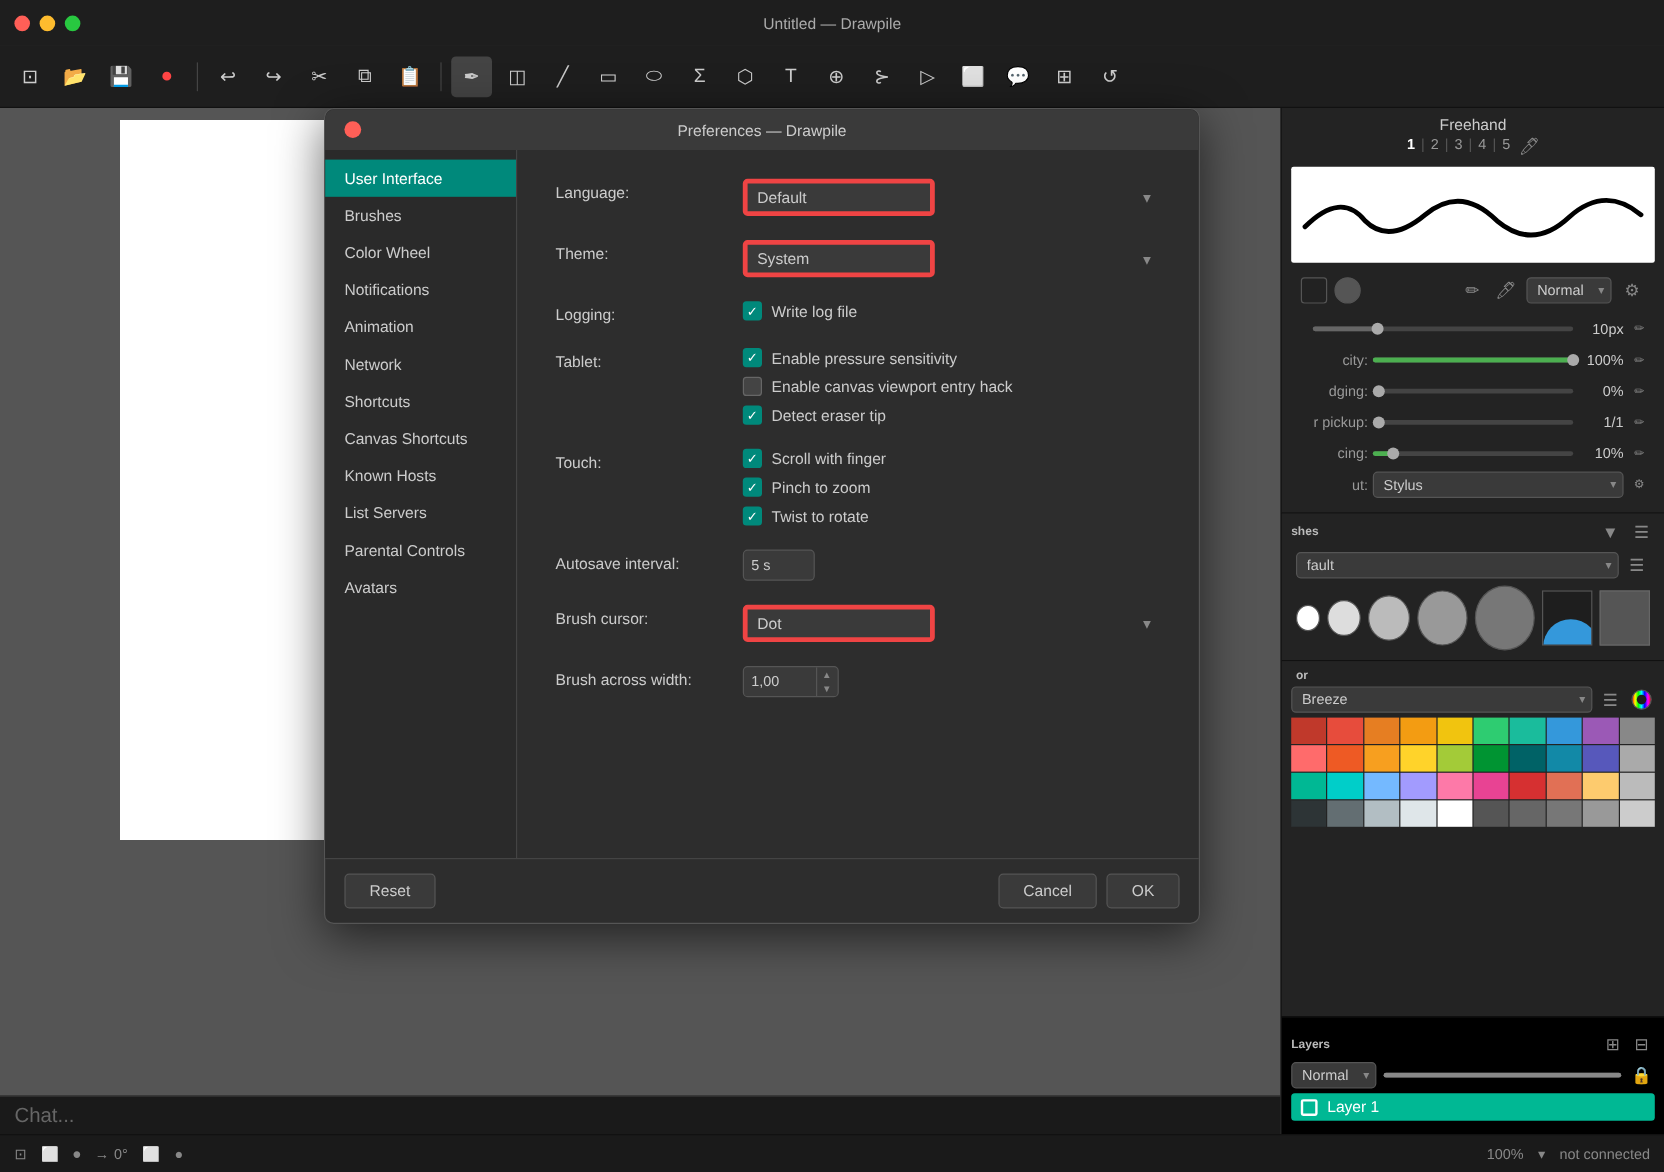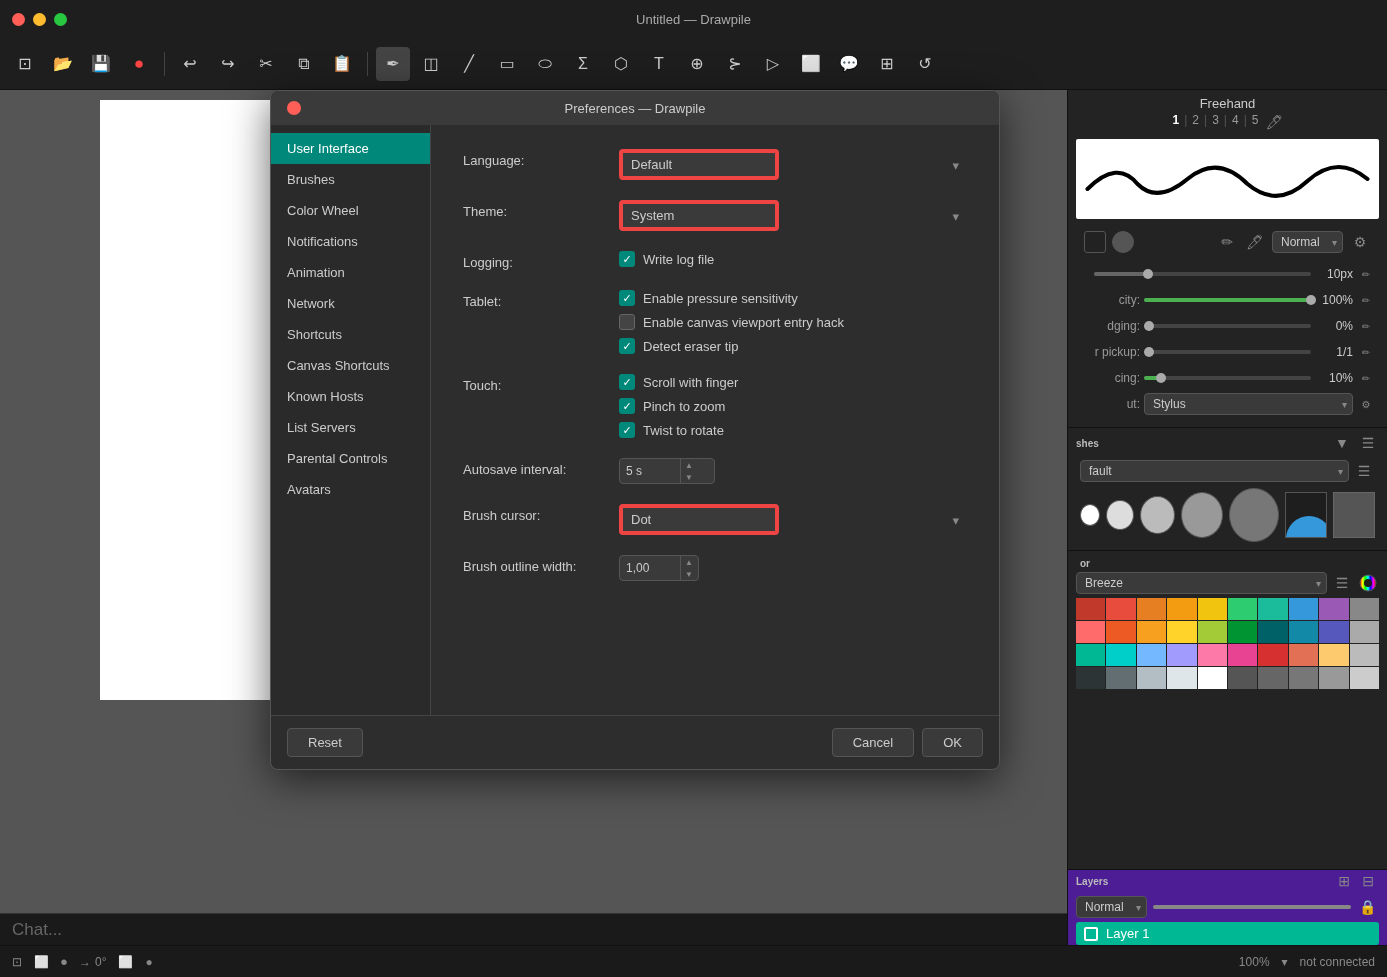--- a/index.html
+++ b/index.html
@@ -252,23 +252,23 @@
       grid-template-columns: repeat(10, 1fr);
       gap: 1px;
     }
     .color-cell {
       height: 22px;
       cursor: pointer;
     }
 
     
     #layers-section {
-      background: #4c1d95;
+      background: #000000;
       border-top: 1px solid #111;
-      padding: 0 8px;
+      padding: 11px 8px;
     }
     #layers-header {
       display: flex;
       align-items: center;
       justify-content: space-between;
       margin-bottom: 4px;
     }
     .layers-blend-row {
       display: flex;
       align-items: center;
@@ -1032,21 +1032,21 @@
           <div class="pref-checkbox-row">
             <div class="pref-checkbox"></div>
             <span>Twist to rotate</span>
           </div>
         </div>
       </div>
 
       <div class="pref-row">
         <span class="pref-label">Autosave interval:</span>
         <div class="pref-control">
-          <div class="spinbox-wrapper" style="width:96px;">
+          <div class="spinbox-wrapper" style="width:60px;">
             <input class="spinbox-input" type="text" value="5 s" style="">
             <div class="spinbox-arrows">
               <button class="spinbox-up">▲</button>
               <button class="spinbox-down">▼</button>
             </div>
           </div>
         </div>
       </div>
 
       <div class="pref-row">
@@ -1054,21 +1054,21 @@
         <div class="pref-control">
           <div class="select-wrapper">
             <select class="pref-select">
               <option>Dot</option>
             </select>
           </div>
         </div>
       </div>
 
       <div class="pref-row">
-        <span class="pref-label">Brush outline width:</span>
+        <span class="pref-label">Brush across width:</span>
         <div class="pref-control">
           <div class="spinbox-wrapper" style="width:80px;">
             <input class="spinbox-input" type="text" value="1,00" style="">
             <div class="spinbox-arrows">
               <button class="spinbox-up">▲</button>
               <button class="spinbox-down">▼</button>
             </div>
           </div>
         </div>
       </div>

